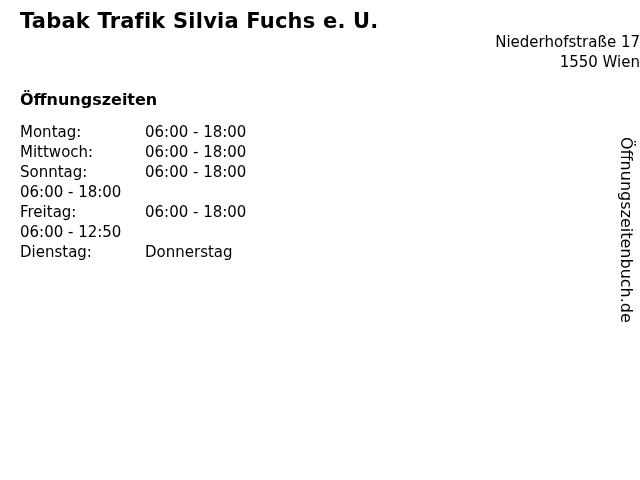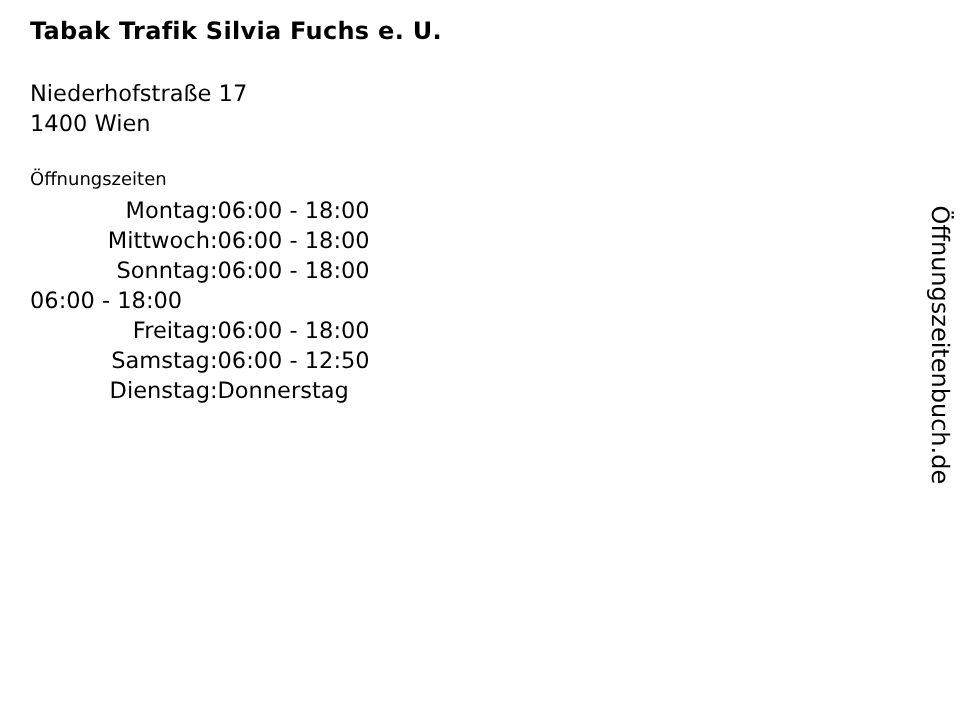--- a/index.html
+++ b/index.html
@@ -9,42 +9,42 @@
     background: #ffffff;
     color: #000000;
     font-family: "DejaVu Sans", "Liberation Sans", sans-serif;
     position: relative;
     overflow: hidden;
   }
   .page {
     padding: 10px 0 0 20px;
   }
   .business-name {
-    font-size: 16px;
+    font-size: 21px;
     font-weight: bold;
     margin: 0;
     line-height: 22px;
     letter-spacing: 0.2px;
   }
   .address {
-    margin-top: 20px;
+    margin-top: 0;
     font-size: 15px;
     line-height: 20px;
+    text-align: right;
   }
   .hours-heading {
-    font-size: 12px;
-    font-weight: normal;
+    font-size: 16px;
+    font-weight: bold;
     margin: 18px 0 0 0;
     line-height: 19px;
   }
   .hours-table {
-    margin-top: 1px;
+    margin-top: 13px;
     font-size: 15px;
     line-height: 20px;
-    text-align: right;
   }
   .hours-row {
     display: flex;
   }
   .hours-day {
     width: 125px;
     flex: 0 0 125px;
   }
   .watermark {
     position: absolute;
@@ -59,21 +59,21 @@
 </style>
 </head>
 <body>
 
 <div class="page">
 
   <h1 class="business-name">Tabak Trafik Silvia Fuchs e. U.</h1>
 
   <div class="address">
     <div>Niederhofstraße 17</div>
-    <div>1400 Wien</div>
+    <div>1550 Wien</div>
   </div>
 
   <h2 class="hours-heading">Öffnungszeiten</h2>
 
   <div class="hours-table">
     <div class="hours-row">
       <span class="hours-day">Montag:</span>
       <span class="hours-time">06:00 - 18:00</span>
     </div>
     <div class="hours-row">
@@ -85,21 +85,20 @@
       <span class="hours-time">06:00 - 18:00</span>
     </div>
     <div class="hours-row">
       <span class="hours-time">06:00 - 18:00</span>
     </div>
     <div class="hours-row">
       <span class="hours-day">Freitag:</span>
       <span class="hours-time">06:00 - 18:00</span>
     </div>
     <div class="hours-row">
-      <span class="hours-day">Samstag:</span>
       <span class="hours-time">06:00 - 12:50</span>
     </div>
     <div class="hours-row">
       <span class="hours-day">Dienstag:</span>
       <span class="hours-time">Donnerstag</span>
     </div>
   </div>
 
 </div>
 

